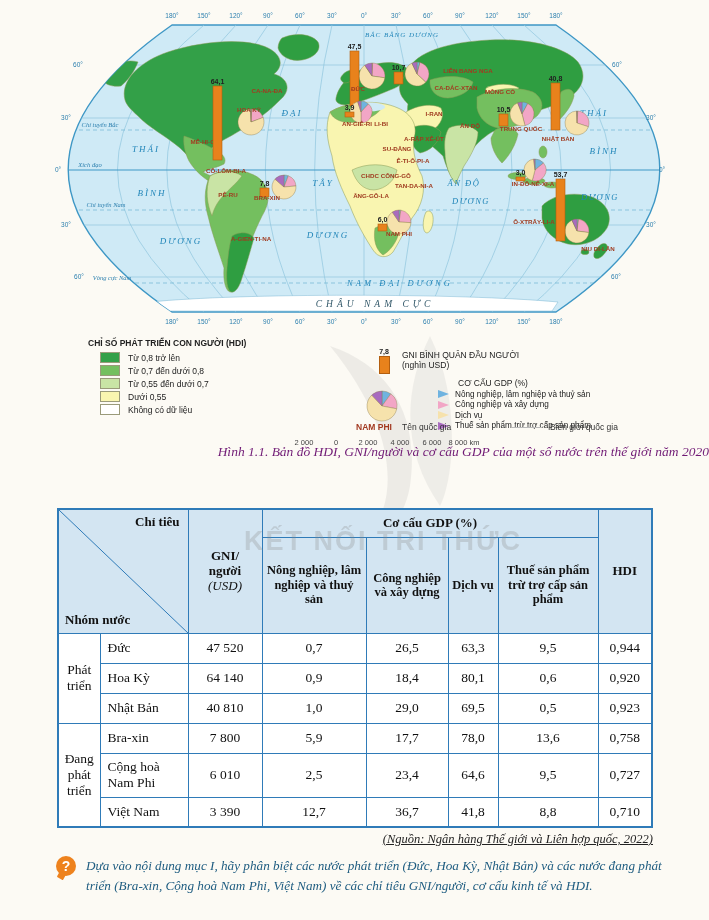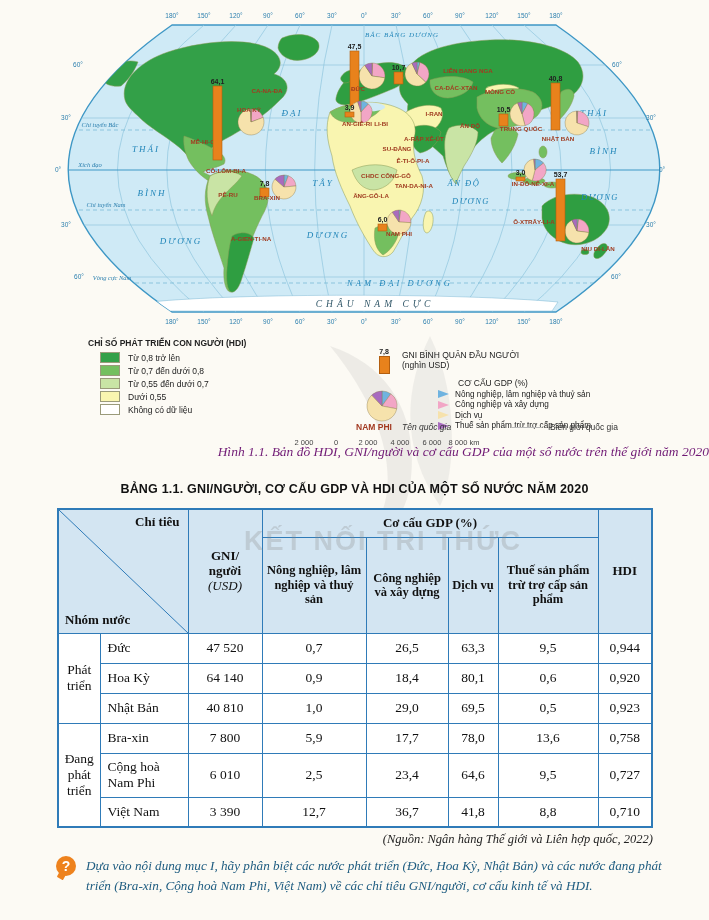--- a/index.html
+++ b/index.html
@@ -20,21 +20,21 @@
   .gni-icon .bar{width:9px;height:16px;background:#e8821c;border:0.5px solid #b35f10;margin:1px auto 0;}
   .gni-text{left:342px;top:12px;font-size:8.5px;color:#222;line-height:10px;}
   .gdp-title{left:398px;top:40px;font-size:8.5px;color:#222;}
   #gdp-items{left:378px;top:51px;}
   .gdp-item{display:flex;align-items:center;height:10.5px;}
   .gdp-item .arrow{width:0;height:0;border-left:11px solid #000;border-top:4px solid transparent;
                    border-bottom:4px solid transparent;margin-right:6px;flex:none;}
   .gdp-item .lb{font-size:8.2px;color:#222;white-space:nowrap;}
   #legend-pie{left:304px;top:50px;}
   .nation-name{left:296px;top:84px;font-size:8.5px;font-weight:bold;color:#a33a22;}
-  .nation-label{left:342px;top:84px;font-size:8.5px;color:#333;font-style:italic;}
+  .nation-label{left:342px;top:84px;font-size:8.5px;color:#333;}
   .border-line{left:452px;top:89px;width:30px;height:0;border-top:1.5px solid #b9b9b9;}
   .border-label{left:490px;top:84px;font-size:8.5px;color:#333;}
   #scale-row{left:228px;top:100px;font-size:7.5px;color:#444;display:flex;}
   #scale-row span{display:inline-block;width:32px;text-align:center;}
   
   .caption{position:absolute;left:0;top:444px;width:709px;text-align:right;font-size:13.5px;
            font-style:italic;color:#701a75;}
   .table-title{position:absolute;left:0;top:482px;width:709px;text-align:center;font-size:12.5px;
                font-weight:bold;color:#111;font-family:"Liberation Sans",sans-serif;letter-spacing:0.2px;}
   
@@ -47,21 +47,21 @@
   .corner .tr{position:absolute;top:5px;right:8px;font-weight:bold;}
   .corner .bl{position:absolute;bottom:5px;left:6px;font-weight:bold;}
   .corner svg{position:absolute;left:0;top:0;}
   td{text-align:center;vertical-align:middle;font-size:13.5px;background:#fff;}
   td.country{text-align:left;padding-left:7px;}
   td.group{font-size:13.5px;}
   .unit-italic{font-style:italic;font-weight:normal;}
   .gni-head span{display:block;}
   
   .source{position:absolute;left:0;top:832px;width:653px;text-align:right;font-size:12.5px;
-          font-style:italic;color:#222;}
+          font-style:italic;color:#222;text-decoration:underline;}
   .question{position:absolute;left:56px;top:856px;width:612px;display:flex;gap:10px;}
   .q-icon{flex:none;width:20px;height:20px;border-radius:50%;background:#ee821d;color:#fff;
           font-family:"Liberation Sans",sans-serif;font-weight:bold;font-size:14px;text-align:center;
           line-height:20px;position:relative;}
   .q-icon::after{content:"";position:absolute;left:2px;bottom:-3px;width:7px;height:7px;background:#ee821d;
           transform:rotate(30deg);border-radius:1px;}
   .q-text{font-size:13.2px;font-style:italic;color:#1e5c80;line-height:1.5;}
   
   .wm-text{position:absolute;left:178px;top:524px;width:344px;text-align:right;pointer-events:none;
            font-family:"Liberation Sans",sans-serif;font-weight:bold;font-size:27px;line-height:34px;
@@ -399,21 +399,20 @@
         <span>2 000</span>
         <span>0</span>
         <span>2 000</span>
         <span>4 000</span>
         <span>6 000</span>
         <span>8 000 km</span>
       </div>
   </div>
 
   <div class="caption">Hình 1.1. Bản đồ HDI, GNI/người và cơ cấu GDP của một số nước trên thế giới năm 2020</div>
-  <div class="table-title">BẢNG 1.1. GNI/NGƯỜI, CƠ CẤU GDP VÀ HDI CỦA MỘT SỐ NƯỚC NĂM 2020</div>
 
   <div class="table-wrap">
     <table>
       <colgroup>
         <col style="width:42px">
           <col style="width:88px">
           <col style="width:74px">
           <col style="width:104px">
         <col style="width:82px">
           <col style="width:50px">

